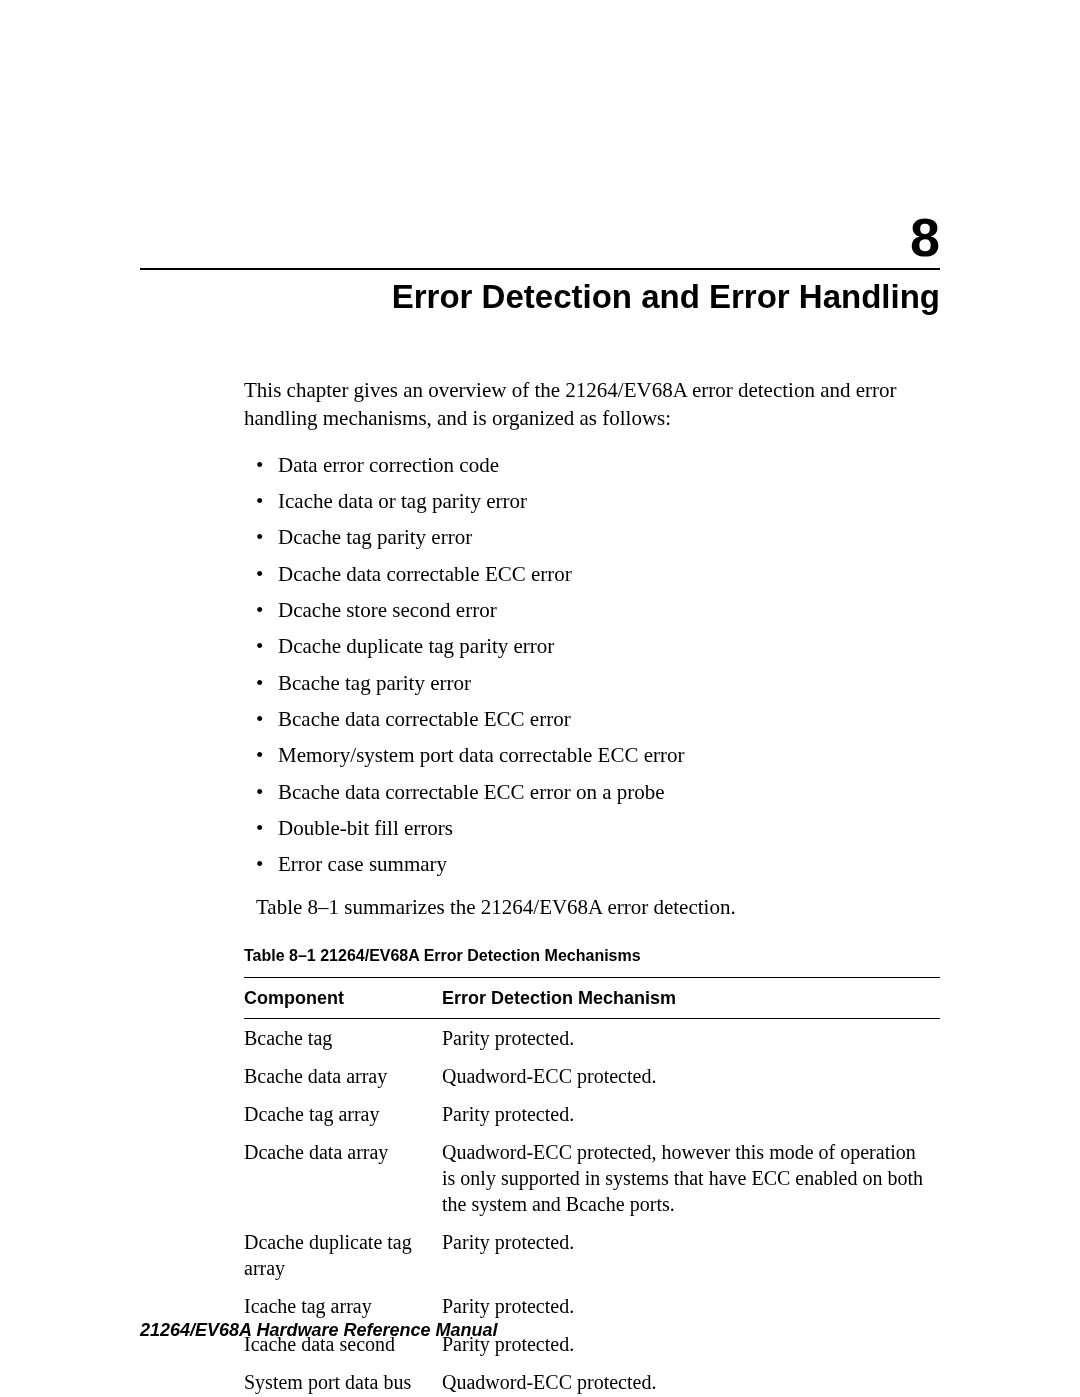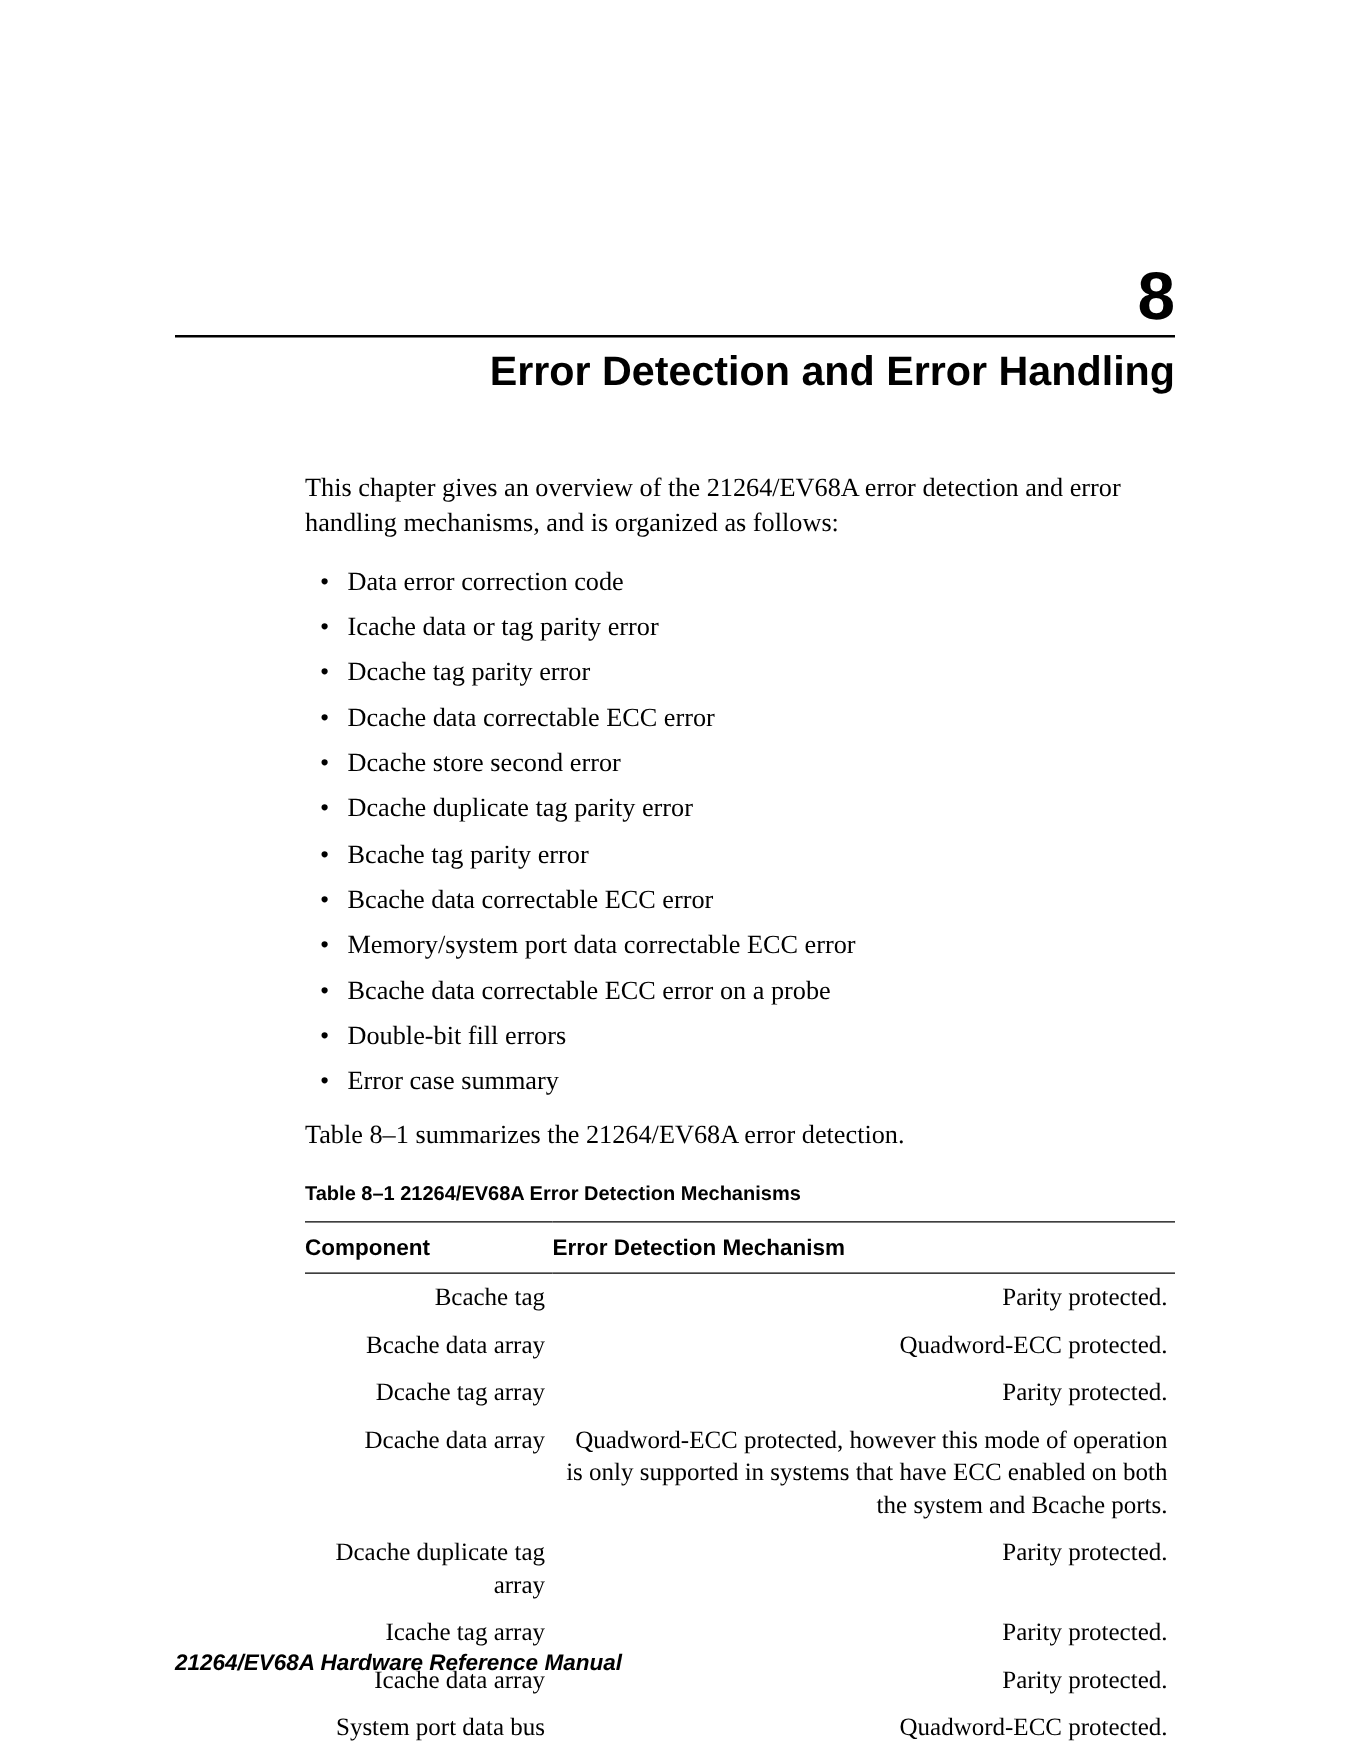--- a/index.html
+++ b/index.html
@@ -60,21 +60,21 @@
   }
   ul.toc li::before {
     content: "•";
     position: absolute;
     left: 12px;
     top: 0;
     font-size: 21px;
     line-height: 1.35;
   }
   .leadout {
-    margin: 6px 0 24px 0;
+    margin: 6px 0 24px 12px;
   }
   .table-caption {
     font-family: Arial, Helvetica, sans-serif;
     font-weight: bold;
     font-size: 16px;
     margin: 16px 0 10px 0;
   }
   table.detect {
     border-collapse: collapse;
     width: 100%;
@@ -86,21 +86,20 @@
     font-size: 18px;
     text-align: left;
     border-top: 1.4px solid #000;
     border-bottom: 1.4px solid #000;
     padding: 8px 6px 8px 0;
   }
   table.detect td {
     padding: 6px 6px 6px 0;
     vertical-align: top;
     line-height: 1.3;
-    text-align: right;
   }
   table.detect tr:last-child td {
     border-bottom: 1.4px solid #000;
     padding-bottom: 10px;
   }
   .col-comp { width: 198px; }
   .footer {
     position: absolute;
     bottom: 56px;
     left: 140px;
@@ -185,21 +184,21 @@
         </tr>
         <tr>
           <td>Dcache duplicate tag array</td>
           <td>Parity protected.</td>
         </tr>
         <tr>
           <td>Icache tag array</td>
           <td>Parity protected.</td>
         </tr>
         <tr>
-          <td>Icache data array</td>
+          <td>Icache data second</td>
           <td>Parity protected.</td>
         </tr>
         <tr>
           <td>System port data bus</td>
           <td>Quadword-ECC protected.</td>
         </tr>
       </tbody>
     </table>
   </div>
 </div>

